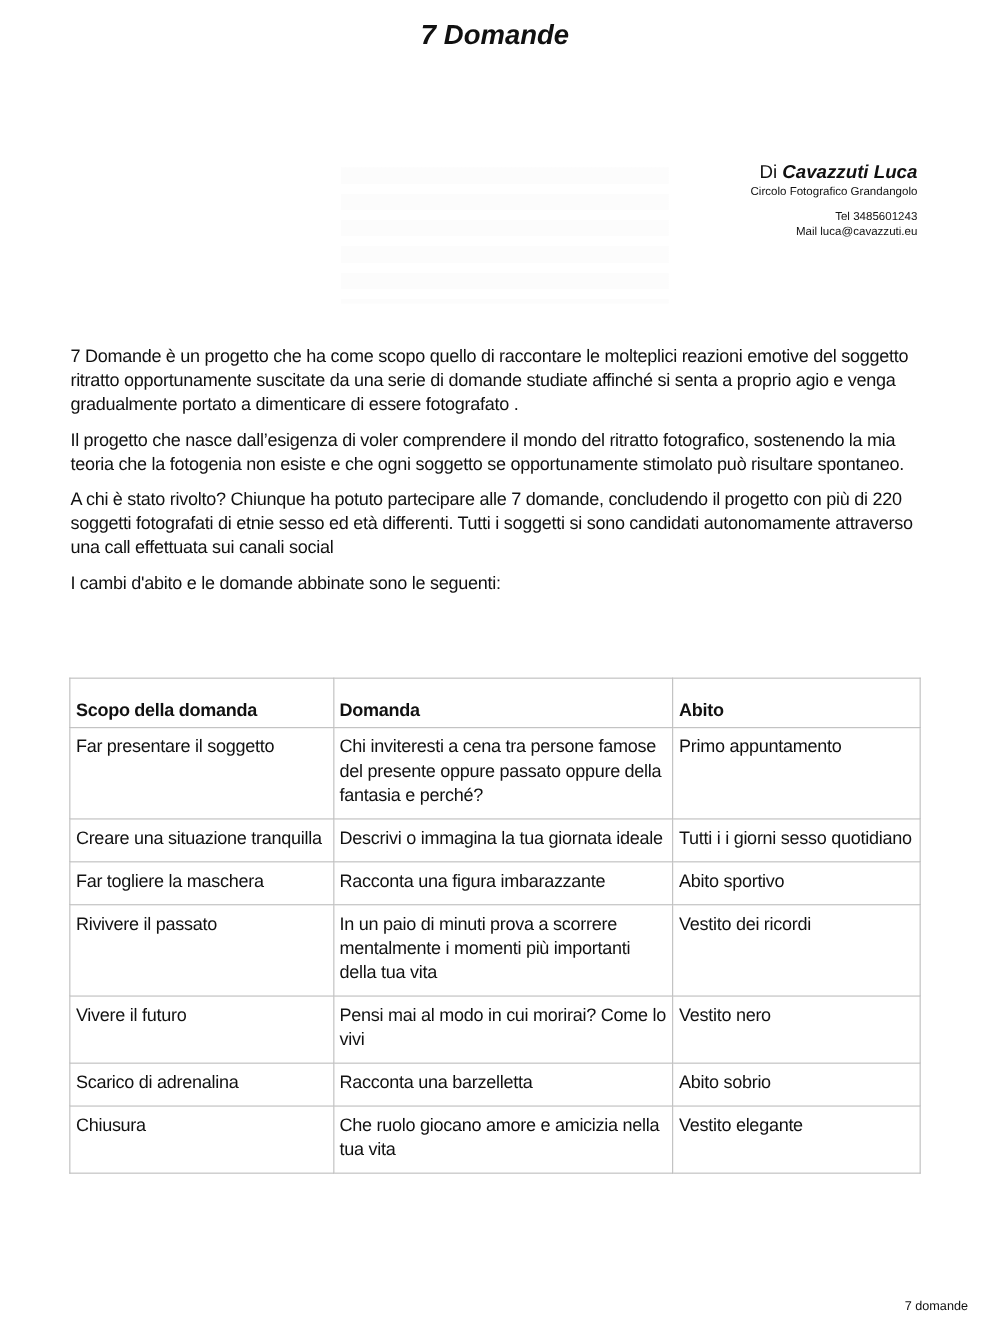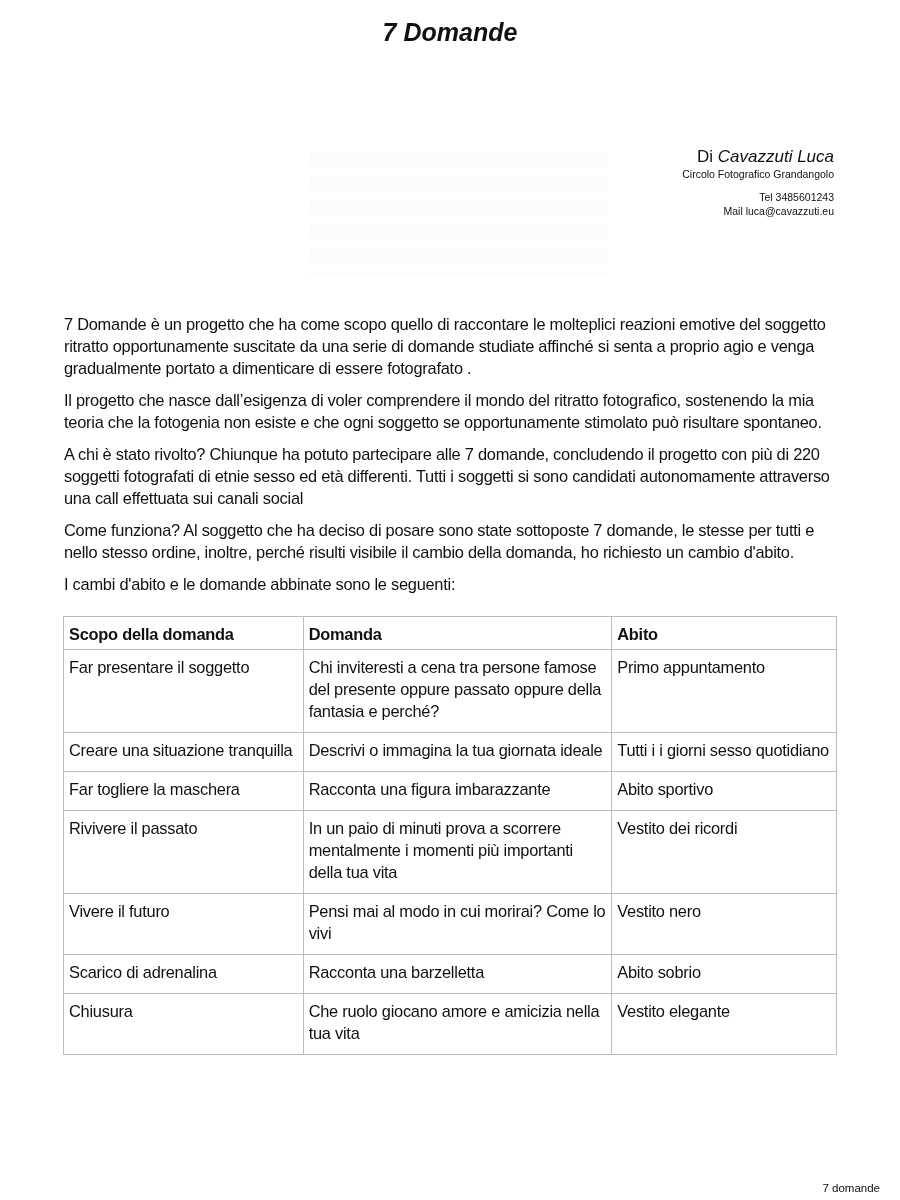--- a/index.html
+++ b/index.html
@@ -8,41 +8,41 @@
     font-family: "Liberation Sans", sans-serif; color: #111;
   }
   .title {
     position: absolute; top: 18px; left: 0; width: 900px; text-align: center;
     font-size: 25px; font-weight: bold; font-style: italic; margin: 0;
   }
   .author-block {
     position: absolute; top: 147px; right: 66px; text-align: right;
   }
   .author-line { font-size: 17px; line-height: 20px; }
-  .author-line .name { font-weight: normal; font-style: italic; }
+  .author-line .name { font-weight: bold; font-style: italic; }
   .small { font-size: 10.5px; line-height: 14px; }
   .gap { height: 9px; }
   .ghost {
     position: absolute; left: 310px; top: 152px; width: 298px; height: 124px;
     background: repeating-linear-gradient(to bottom, #fcfcfc 0 15px, #fff 15px 24px);
   }
   .body-text {
     position: absolute; top: 313px; left: 64px; width: 780px;
     font-size: 16.4px; line-height: 22px; letter-spacing: -0.25px;
   }
   .body-text p { margin: 0 0 10px 0; }
   table.q {
     position: absolute; top: 616px; left: 63px; width: 774px;
     border-collapse: collapse; font-size: 16.4px; line-height: 22px; letter-spacing: -0.25px;
   }
   table.q th, table.q td {
     border: 1px solid #bdbdbd; vertical-align: top; text-align: left;
     padding: 6px 5px 10px 5px;
   }
-  table.q th { font-weight: bold; padding-top: 6px; padding-bottom: 4px; }
+  table.q th { font-weight: bold; padding-top: 18px; padding-bottom: 4px; }
   col.c1 { width: 240px; } col.c2 { width: 309px; } col.c3 { width: 225px; }
   .footer {
     position: absolute; bottom: 6px; right: 20px; font-size: 11.5px;
   }
 </style>
 </head>
 <body>
 
 <h1 class="title">7 Domande</h1>
 
@@ -56,21 +56,20 @@
   <div class="small">Circolo Fotografico Grandangolo</div>
   <div class="gap"></div>
   <div class="small">Tel 3485601243</div>
   <div class="small">Mail luca@cavazzuti.eu</div>
 </div>
 
 <div class="body-text">
   <p>7 Domande è un progetto che ha come scopo quello di raccontare le molteplici reazioni emotive del soggetto ritratto opportunamente suscitate da una serie di domande studiate affinché si senta a proprio agio e venga gradualmente portato a dimenticare di essere fotografato .</p>
   <p>Il progetto che nasce dall’esigenza di voler  comprendere il mondo del ritratto fotografico, sostenendo la mia teoria che la fotogenia non esiste e che ogni soggetto se opportunamente stimolato può risultare spontaneo.</p>
   <p>A chi è stato rivolto? Chiunque ha potuto partecipare alle 7 domande, concludendo il progetto con più di 220 soggetti fotografati di etnie sesso ed età differenti. Tutti i soggetti si sono candidati autonomamente attraverso una call effettuata sui canali social</p>
-  <p>Come funziona? Al soggetto che ha deciso di posare sono state sottoposte 7 domande, le stesse per tutti e nello stesso ordine, inoltre, perché risulti visibile il cambio della domanda, ho richiesto un cambio d'abito.</p>
   <p>I cambi d'abito e le domande abbinate sono le seguenti:</p>
 </div>
 
 <table class="q">
   <colgroup>
       <col class="c1">
       <col class="c2">
       <col class="c3">
     </colgroup>
   <thead>

